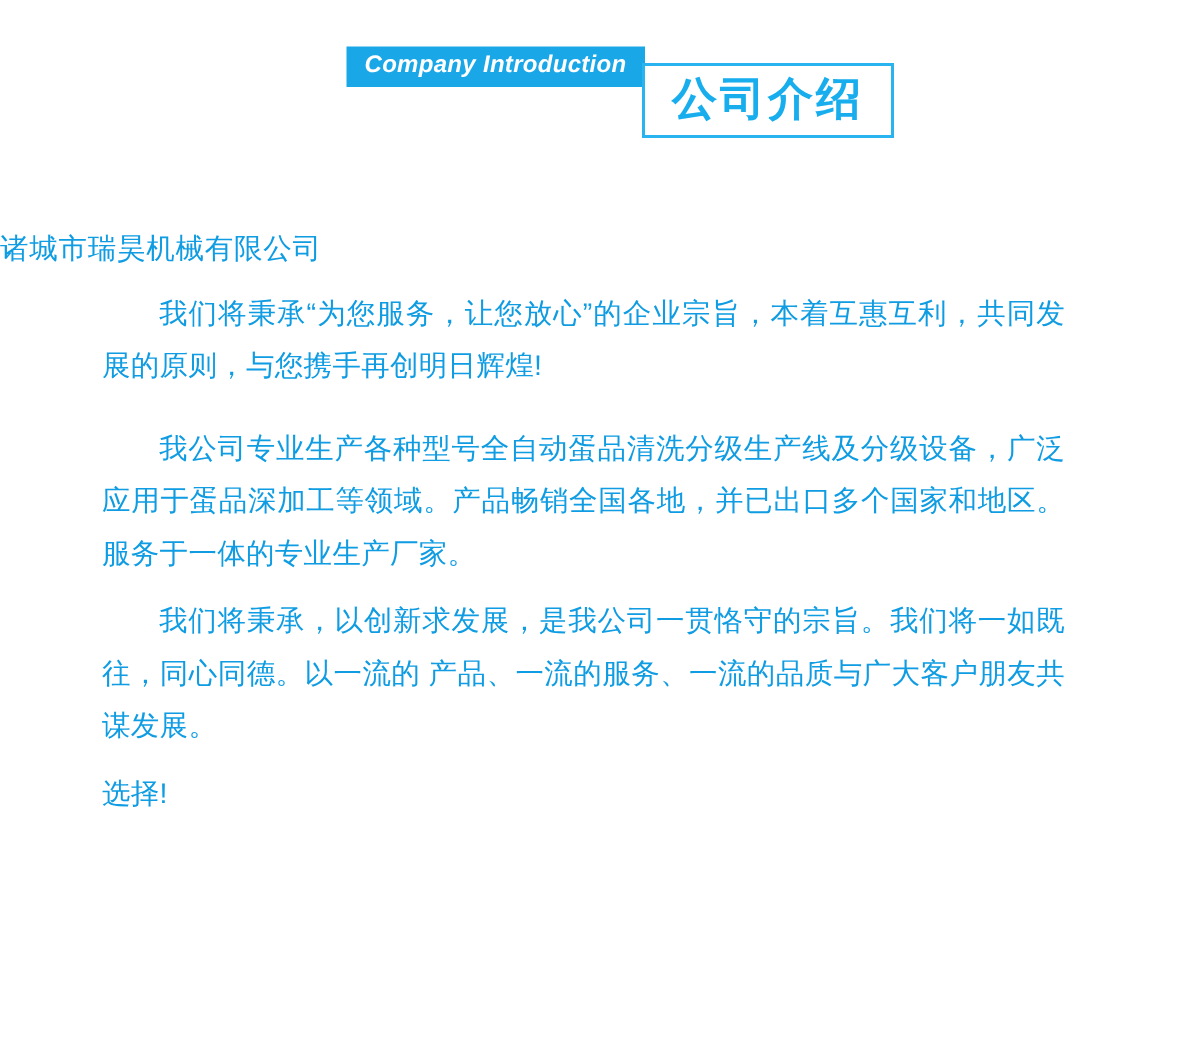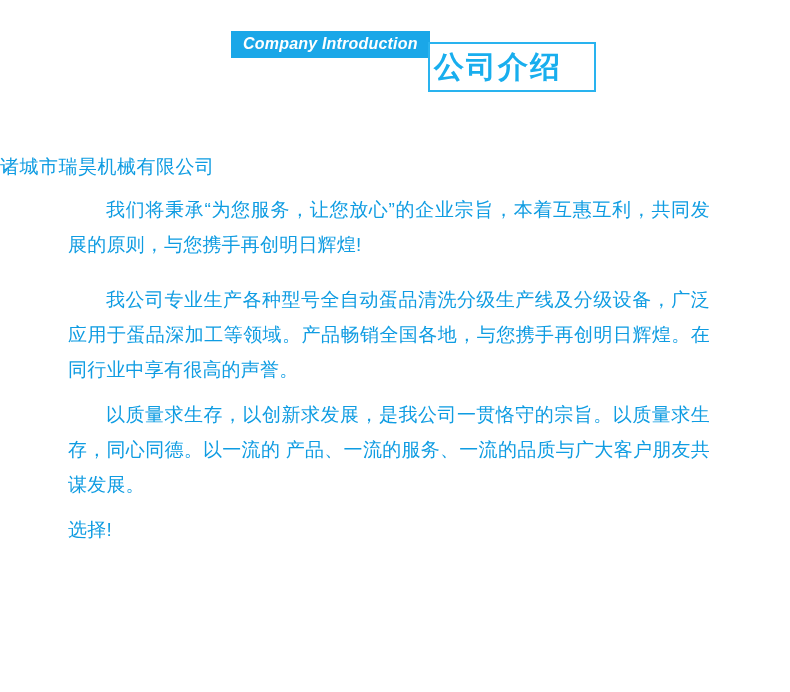--- a/index.html
+++ b/index.html
@@ -51,21 +51,21 @@
     height: 50px;
     border: 2px solid #29b3ef;
     box-sizing: border-box;
   }
 
   .header-cn-text {
     position: absolute;
     left: 434px;
     top: 47px;
     width: 156px;
-    text-align: left;
+    text-align: center;
     font-size: 30px;
     font-weight: bold;
     color: #18aeee;
     letter-spacing: 2px;
     line-height: 40px;
   }
 
   
   .content {
     position: absolute;
@@ -117,25 +117,25 @@
 
     <div class="spacer-sm"></div>
 
     <p class="para indent">我们将秉承“为您服务，让您放心”的企业宗旨，本着互惠互利，共同发展的原则，与您携手再创明日辉煌!</p>
 
     <div class="spacer-md"></div>
 
 
     <div class="spacer-md"></div>
 
-    <p class="para indent">我公司专业生产各种型号全自动蛋品清洗分级生产线及分级设备，广泛应用于蛋品深加工等领域。产品畅销全国各地，与您携手再创明日辉煌。在同行业中享有很高的声誉。</p>
+    <p class="para indent">我公司专业生产各种型号全自动蛋品清洗分级生产线及分级设备，广泛应用于蛋品深加工等领域。产品畅销全国各地，并已出口多个国家和地区。服务于一体的专业生产厂家。</p>
 
     <div class="spacer-md"></div>
 
-    <p class="para indent">以质量求生存，以创新求发展，是我公司一贯恪守的宗旨。以质量求生存，同心同德。以一流的 产品、一流的服务、一流的品质与广大客户朋友共谋发展。</p>
+    <p class="para indent">我们将秉承，以创新求发展，是我公司一贯恪守的宗旨。我们将一如既往，同心同德。以一流的 产品、一流的服务、一流的品质与广大客户朋友共谋发展。</p>
 
     <div class="spacer-md"></div>
 
     <p class="para">选择!</p>
 
   </div>
 
 </div>
 
 </body></html>

